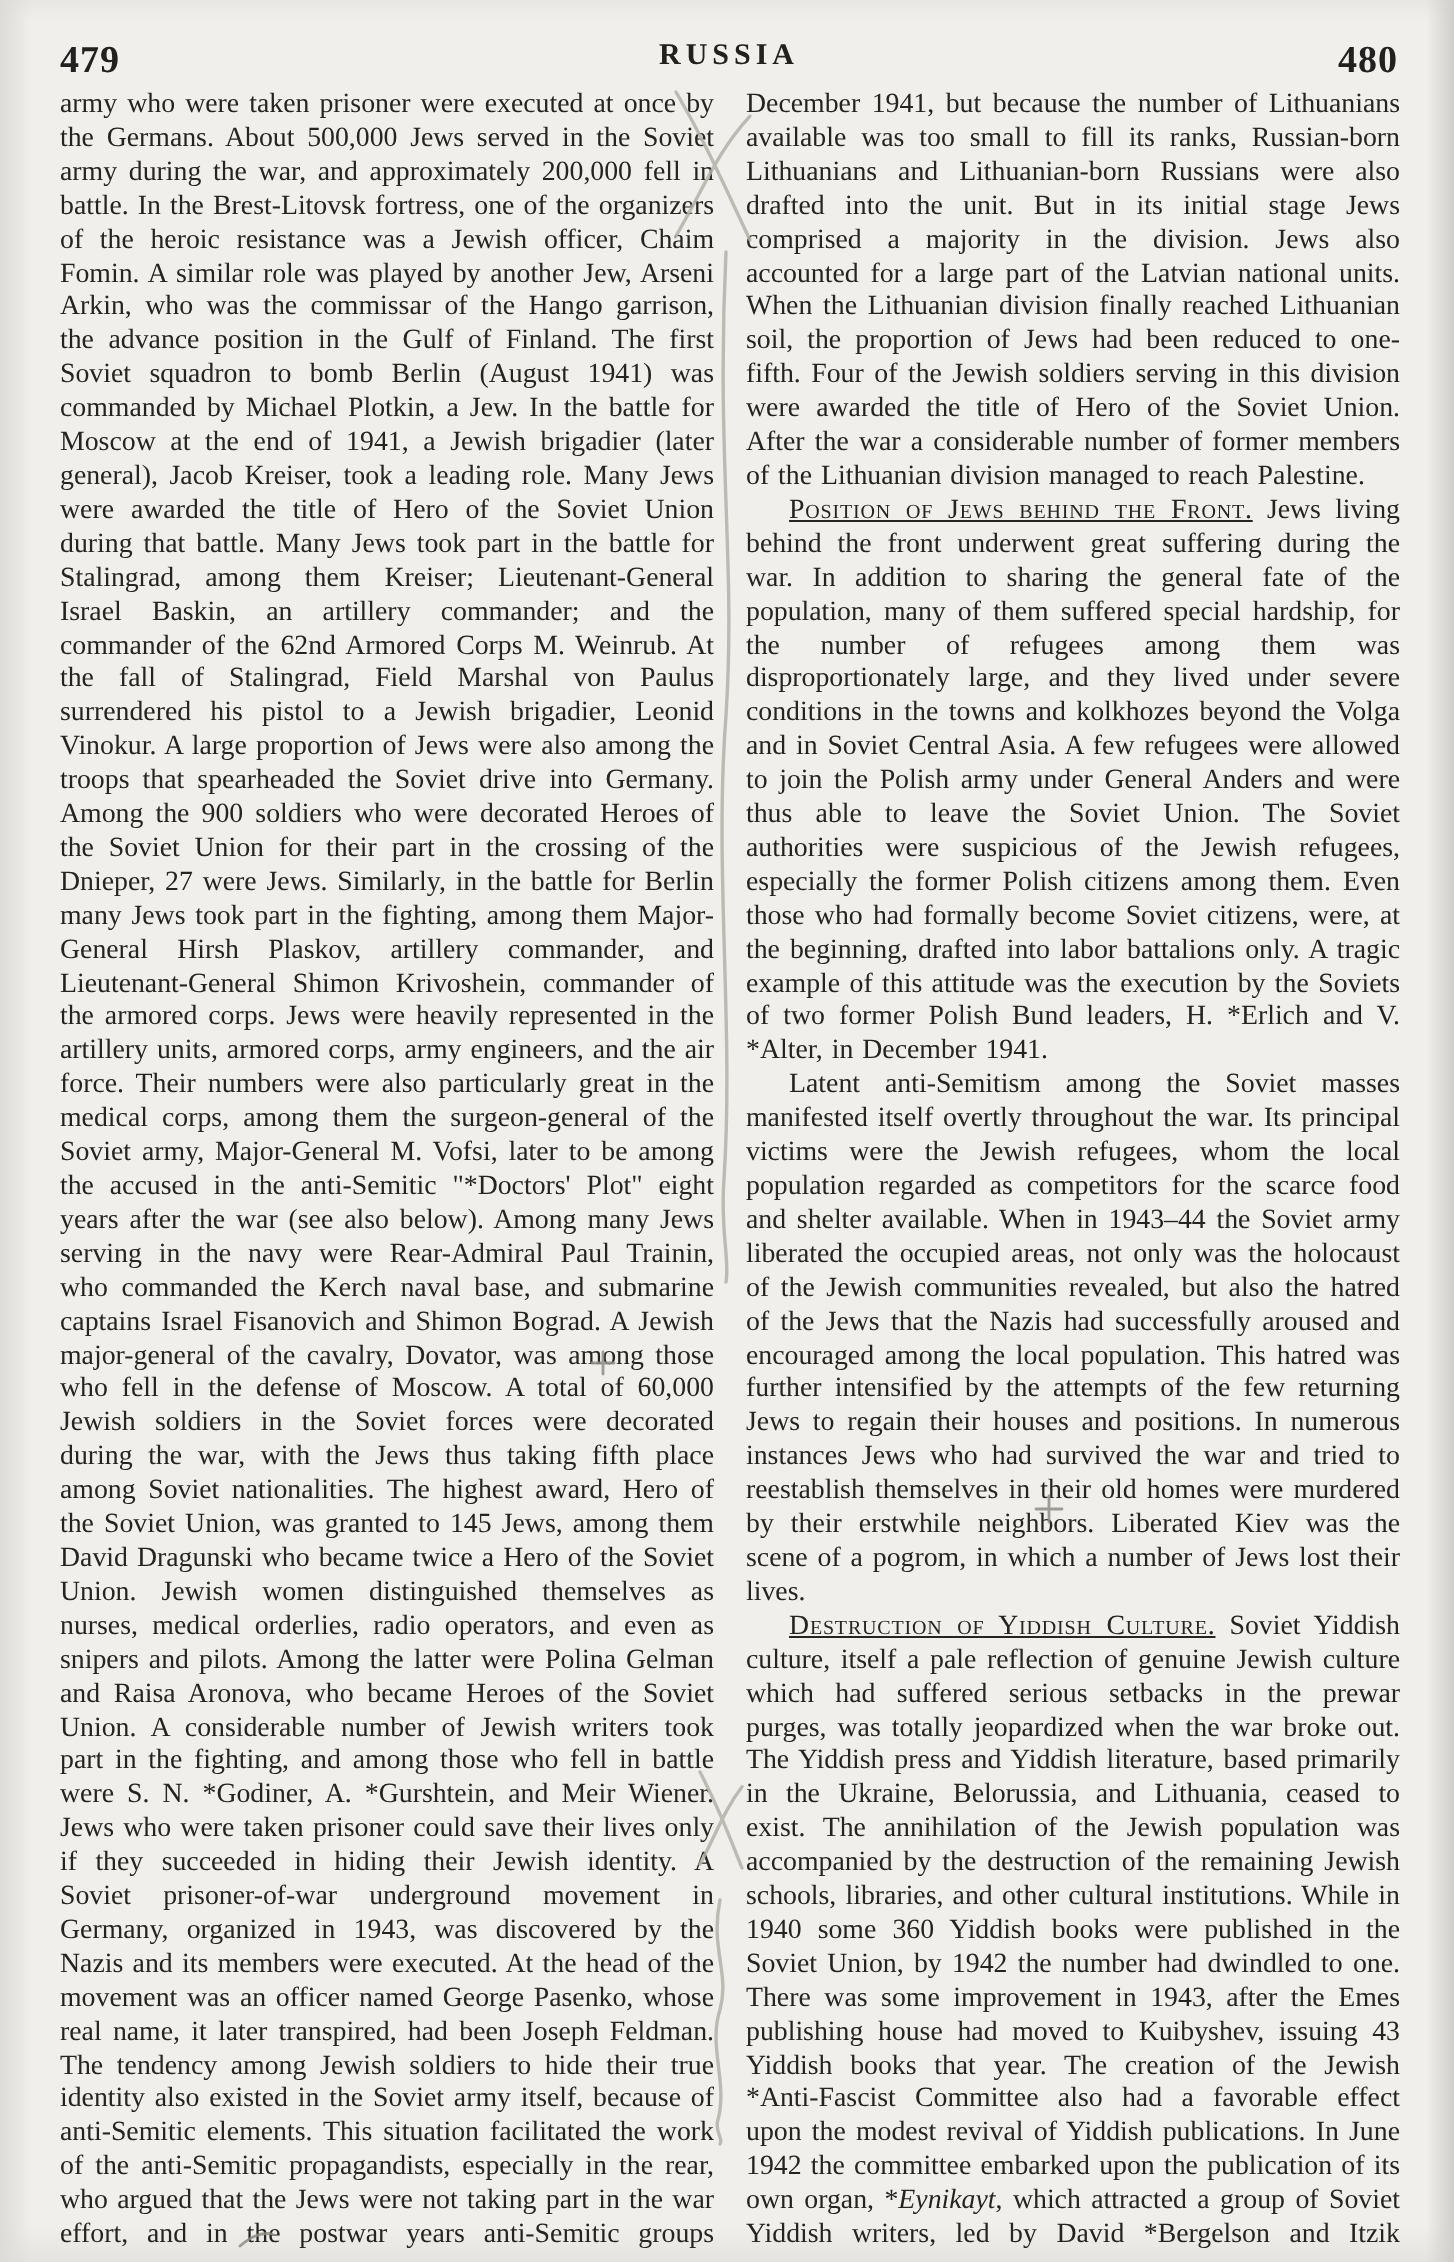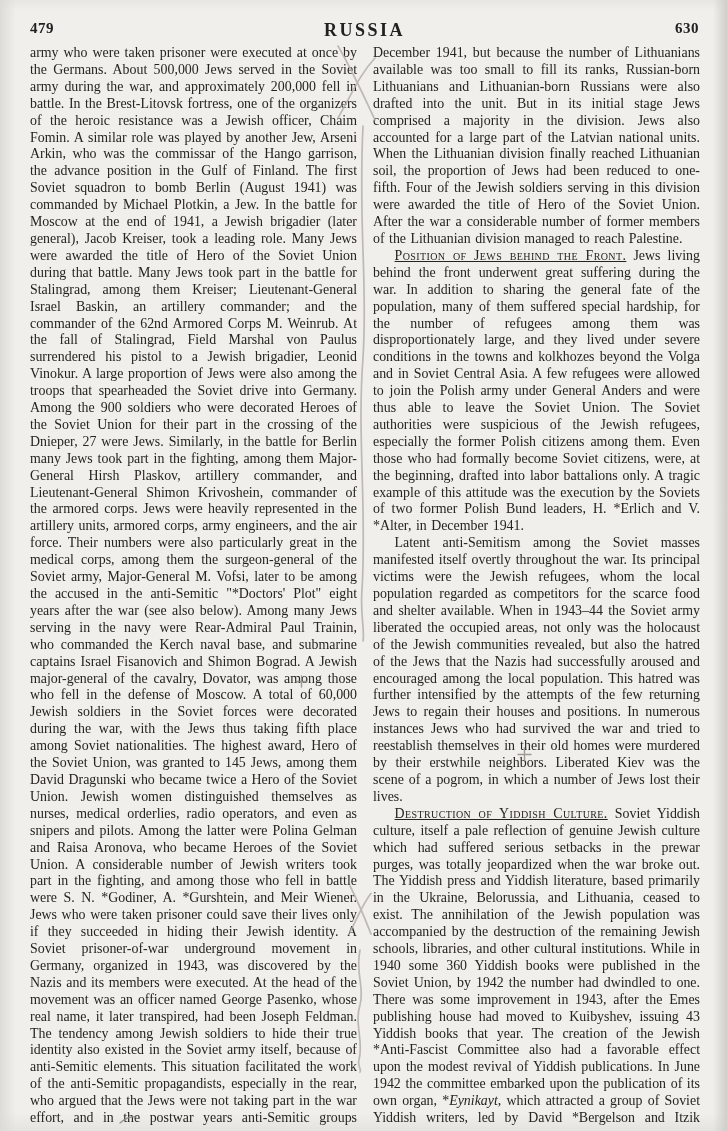--- a/index.html
+++ b/index.html
@@ -15,24 +15,24 @@
       linear-gradient(270deg, #cfceca 0px, rgba(207,206,202,0) 14px),
       linear-gradient(180deg, #e7e6e2 0px, rgba(231,230,226,0) 10px),
       linear-gradient(0deg, #e4e3df 0px, rgba(228,227,223,0) 18px),
       #f0efeb;
   }
   .header{
     position:absolute;top:20px;left:30px;right:28px;
     display:flex;justify-content:space-between;align-items:baseline;
     color:#222120;
   }
-  .pageno{font-size:15px;font-weight:700;letter-spacing:.5px;}
+  .pageno{font-size:19px;font-weight:700;letter-spacing:.5px;}
   .running-title{
     position:absolute;left:0;right:0;text-align:center;
-    font-size:18px;font-weight:700;letter-spacing:2.5px;color:#222120;
+    font-size:15px;font-weight:700;letter-spacing:2.5px;color:#222120;
   }
   .columns{
     position:absolute;top:45px;left:30px;right:27px;bottom:6px;
     display:flex;gap:16px;overflow:hidden;
   }
   .col{flex:1 1 0;min-width:0;color:#26241f;}
   .col p{
     margin:0;
     font-size:13.9px;line-height:16.9px;
     text-align:justify;
@@ -47,21 +47,21 @@
   .marks .dark path{stroke:#8f8c85;stroke-width:1.4;}
 </style>
 </head>
 <body>
 
 <div class="page">
 
   <div class="header">
     <span class="pageno">479</span>
     <span class="running-title">RUSSIA</span>
-    <span class="pageno">630</span>
+    <span class="pageno">480</span>
   </div>
 
   <div class="columns">
     <div class="col">
         <p class="runon-last"><span>army who were taken prisoner were executed at once by the Germans. About 500,000 Jews served in the Soviet army during the war, and approximately 200,000 fell in battle. In the Brest-Litovsk fortress, one of the organizers of the heroic resistance was a Jewish officer, Chaim Fomin. A similar role was played by another Jew, Arseni Arkin, who was the commissar of the Hango garrison, the advance position in the Gulf of Finland. The first Soviet squadron to bomb Berlin (August 1941) was commanded by Michael Plotkin, a Jew. In the battle for Moscow at the end of 1941, a Jewish brigadier (later general), Jacob Kreiser, took a leading role. Many Jews were awarded the title of Hero of the Soviet Union during that battle. Many Jews took part in the battle for Stalingrad, among them Kreiser; Lieutenant-General Israel Baskin, an artillery commander; and the commander of the 62nd Armored Corps M. Weinrub. At the fall of Stalingrad, Field Marshal von Paulus surrendered his pistol to a Jewish brigadier, Leonid Vinokur. A large proportion of Jews were also among the troops that spearheaded the Soviet drive into Germany. Among the 900 soldiers who were decorated Heroes of the Soviet Union for their part in the crossing of the Dnieper, 27 were Jews. Similarly, in the battle for Berlin many Jews took part in the fighting, among them Major-General Hirsh Plaskov, artillery commander, and Lieutenant-General Shimon Krivoshein, commander of the armored corps. Jews were heavily represented in the artillery units, armored corps, army engineers, and the air force. Their numbers were also particularly great in the medical corps, among them the surgeon-general of the Soviet army, Major-General M. Vofsi, later to be among the accused in the anti-Semitic "*Doctors' Plot" eight years after the war (see also below). Among many Jews serving in the navy were Rear-Admiral Paul Trainin, who commanded the Kerch naval base, and submarine captains Israel Fisanovich and Shimon Bograd. A Jewish major-general of the cavalry, Dovator, was among those who fell in the defense of Moscow. A total of 60,000 Jewish soldiers in the Soviet forces were decorated during the war, with the Jews thus taking fifth place among Soviet nationalities. The highest award, Hero of the Soviet Union, was granted to 145 Jews, among them David Dragunski who became twice a Hero of the Soviet Union. Jewish women distinguished themselves as nurses, medical orderlies, radio operators, and even as snipers and pilots. Among the latter were Polina Gelman and Raisa Aronova, who became Heroes of the Soviet Union. A considerable number of Jewish writers took part in the fighting, and among those who fell in battle were S. N. *Godiner, A. *Gurshtein, and Meir Wiener. Jews who were taken prisoner could save their lives only if they succeeded in hiding their Jewish identity. A Soviet prisoner-of-war underground movement in Germany, organized in 1943, was discovered by the Nazis and its members were executed. At the head of the movement was an officer named George Pasenko, whose real name, it later transpired, had been Joseph Feldman. The tendency among Jewish soldiers to hide their true identity also existed in the Soviet army itself, because of anti-Semitic elements. This situation facilitated the work of the anti-Semitic propagandists, especially in the rear, who argued that the Jews were not taking part in the war effort, and in the postwar years anti-Semitic groups continued to belittle the Jewish role in the defeat of Germany. In the story of Jewish participation in the Soviet war effort, the Lithuanian division and Latvian units represent a special chapter. The Soviet government had a special interest in creating national Lithuanian and Latvian units in order to demonstrate that these countries had become an integral part of the U.S.S.R. The Lithuanian division was created in the northern Volga region in</span></p>
       </div>
     <div class="col">
         <p><span>December 1941, but because the number of Lithuanians available was too small to fill its ranks, Russian-born Lithuanians and Lithuanian-born Russians were also drafted into the unit. But in its initial stage Jews comprised a majority in the division. Jews also accounted for a large part of the Latvian national units. When the Lithuanian division finally reached Lithuanian soil, the proportion of Jews had been reduced to one-fifth. Four of the Jewish soldiers serving in this division were awarded the title of Hero of the Soviet Union. After the war a considerable number of former members of the Lithuanian division managed to reach Palestine.</span></p>
         <p class="indent"><span class="lead">Position of Jews behind the Front.</span><span> Jews living behind the front underwent great suffering during the war. In addition to sharing the general fate of the population, many of them suffered special hardship, for the number of refugees among them was disproportionately large, and they lived under severe conditions in the towns and kolkhozes beyond the Volga and in Soviet Central Asia. A few refugees were allowed to join the Polish army under General Anders and were thus able to leave the Soviet Union. The Soviet authorities were suspicious of the Jewish refugees, especially the former Polish citizens among them. Even those who had formally become Soviet citizens, were, at the beginning, drafted into labor battalions only. A tragic example of this attitude was the execution by the Soviets of two former Polish Bund leaders, H. *Erlich and V. *Alter, in December 1941.</span></p>
         <p class="indent"><span>Latent anti-Semitism among the Soviet masses manifested itself overtly throughout the war. Its principal victims were the Jewish refugees, whom the local population regarded as competitors for the scarce food and shelter available. When in 1943–44 the Soviet army liberated the occupied areas, not only was the holocaust of the Jewish communities revealed, but also the hatred of the Jews that the Nazis had successfully aroused and encouraged among the local population. This hatred was further intensified by the attempts of the few returning Jews to regain their houses and positions. In numerous instances Jews who had survived the war and tried to reestablish themselves in their old homes were murdered by their erstwhile neighbors. Liberated Kiev was the scene of a pogrom, in which a number of Jews lost their lives.</span></p>

